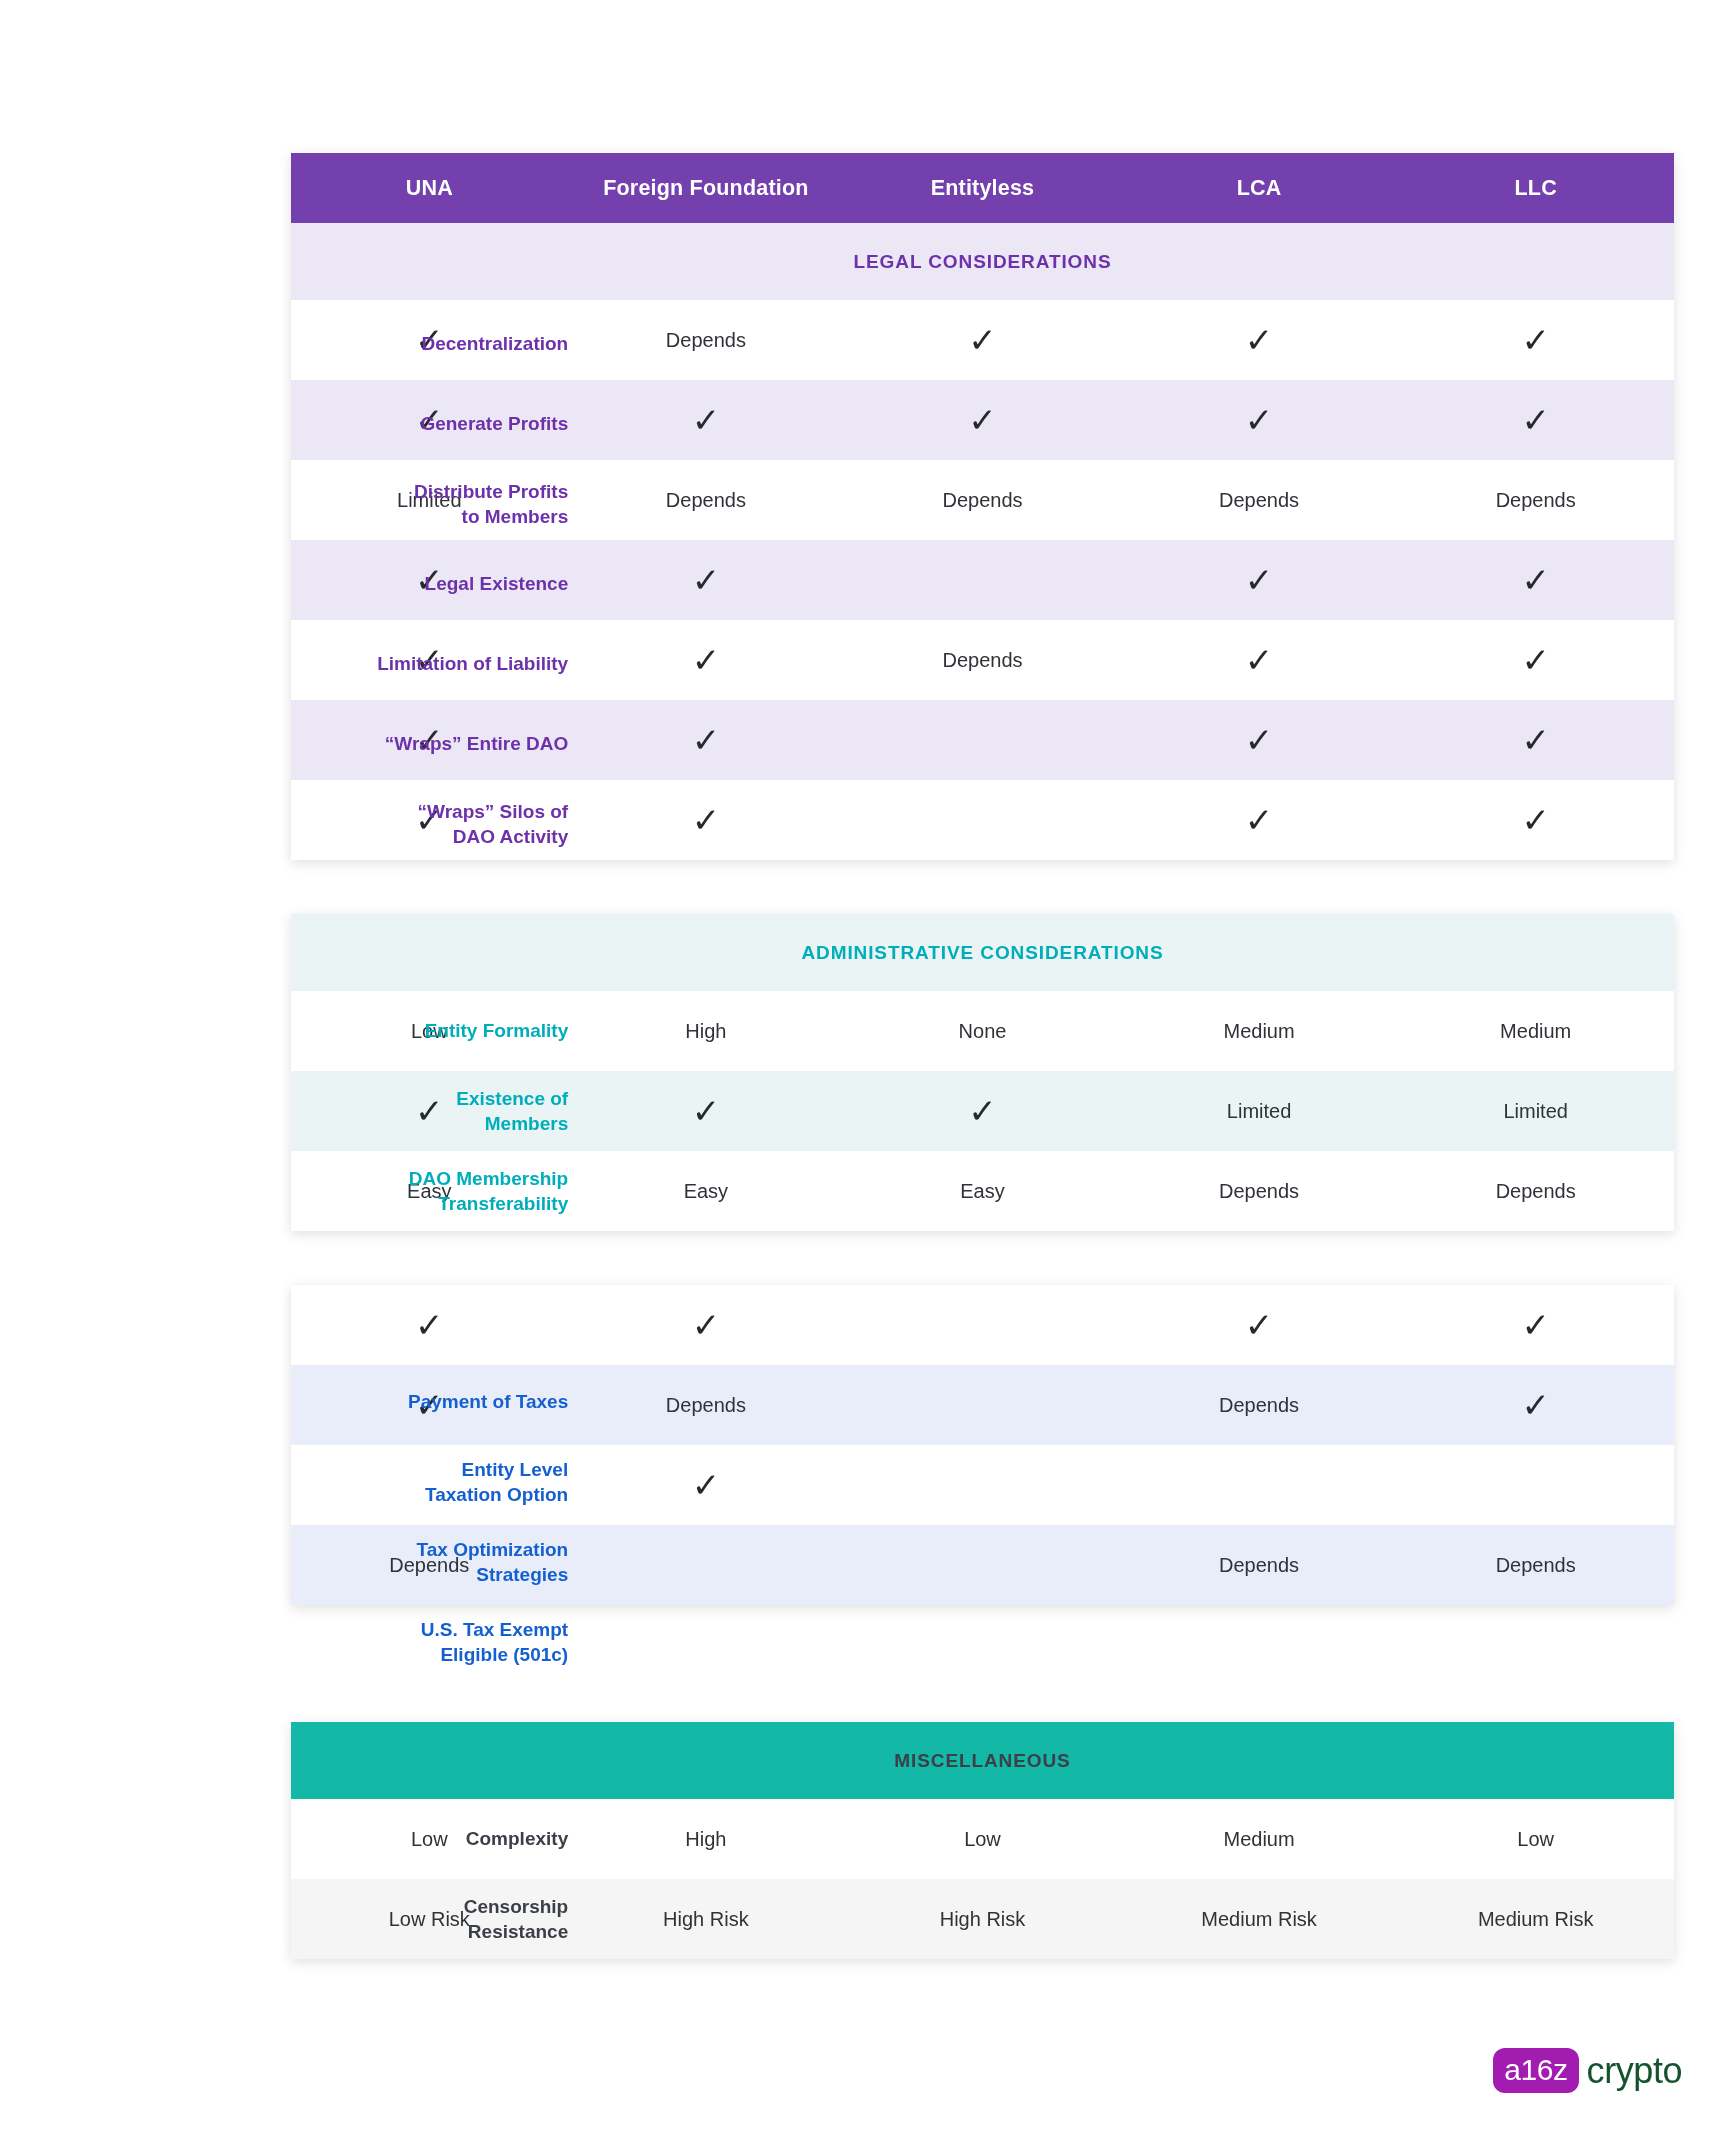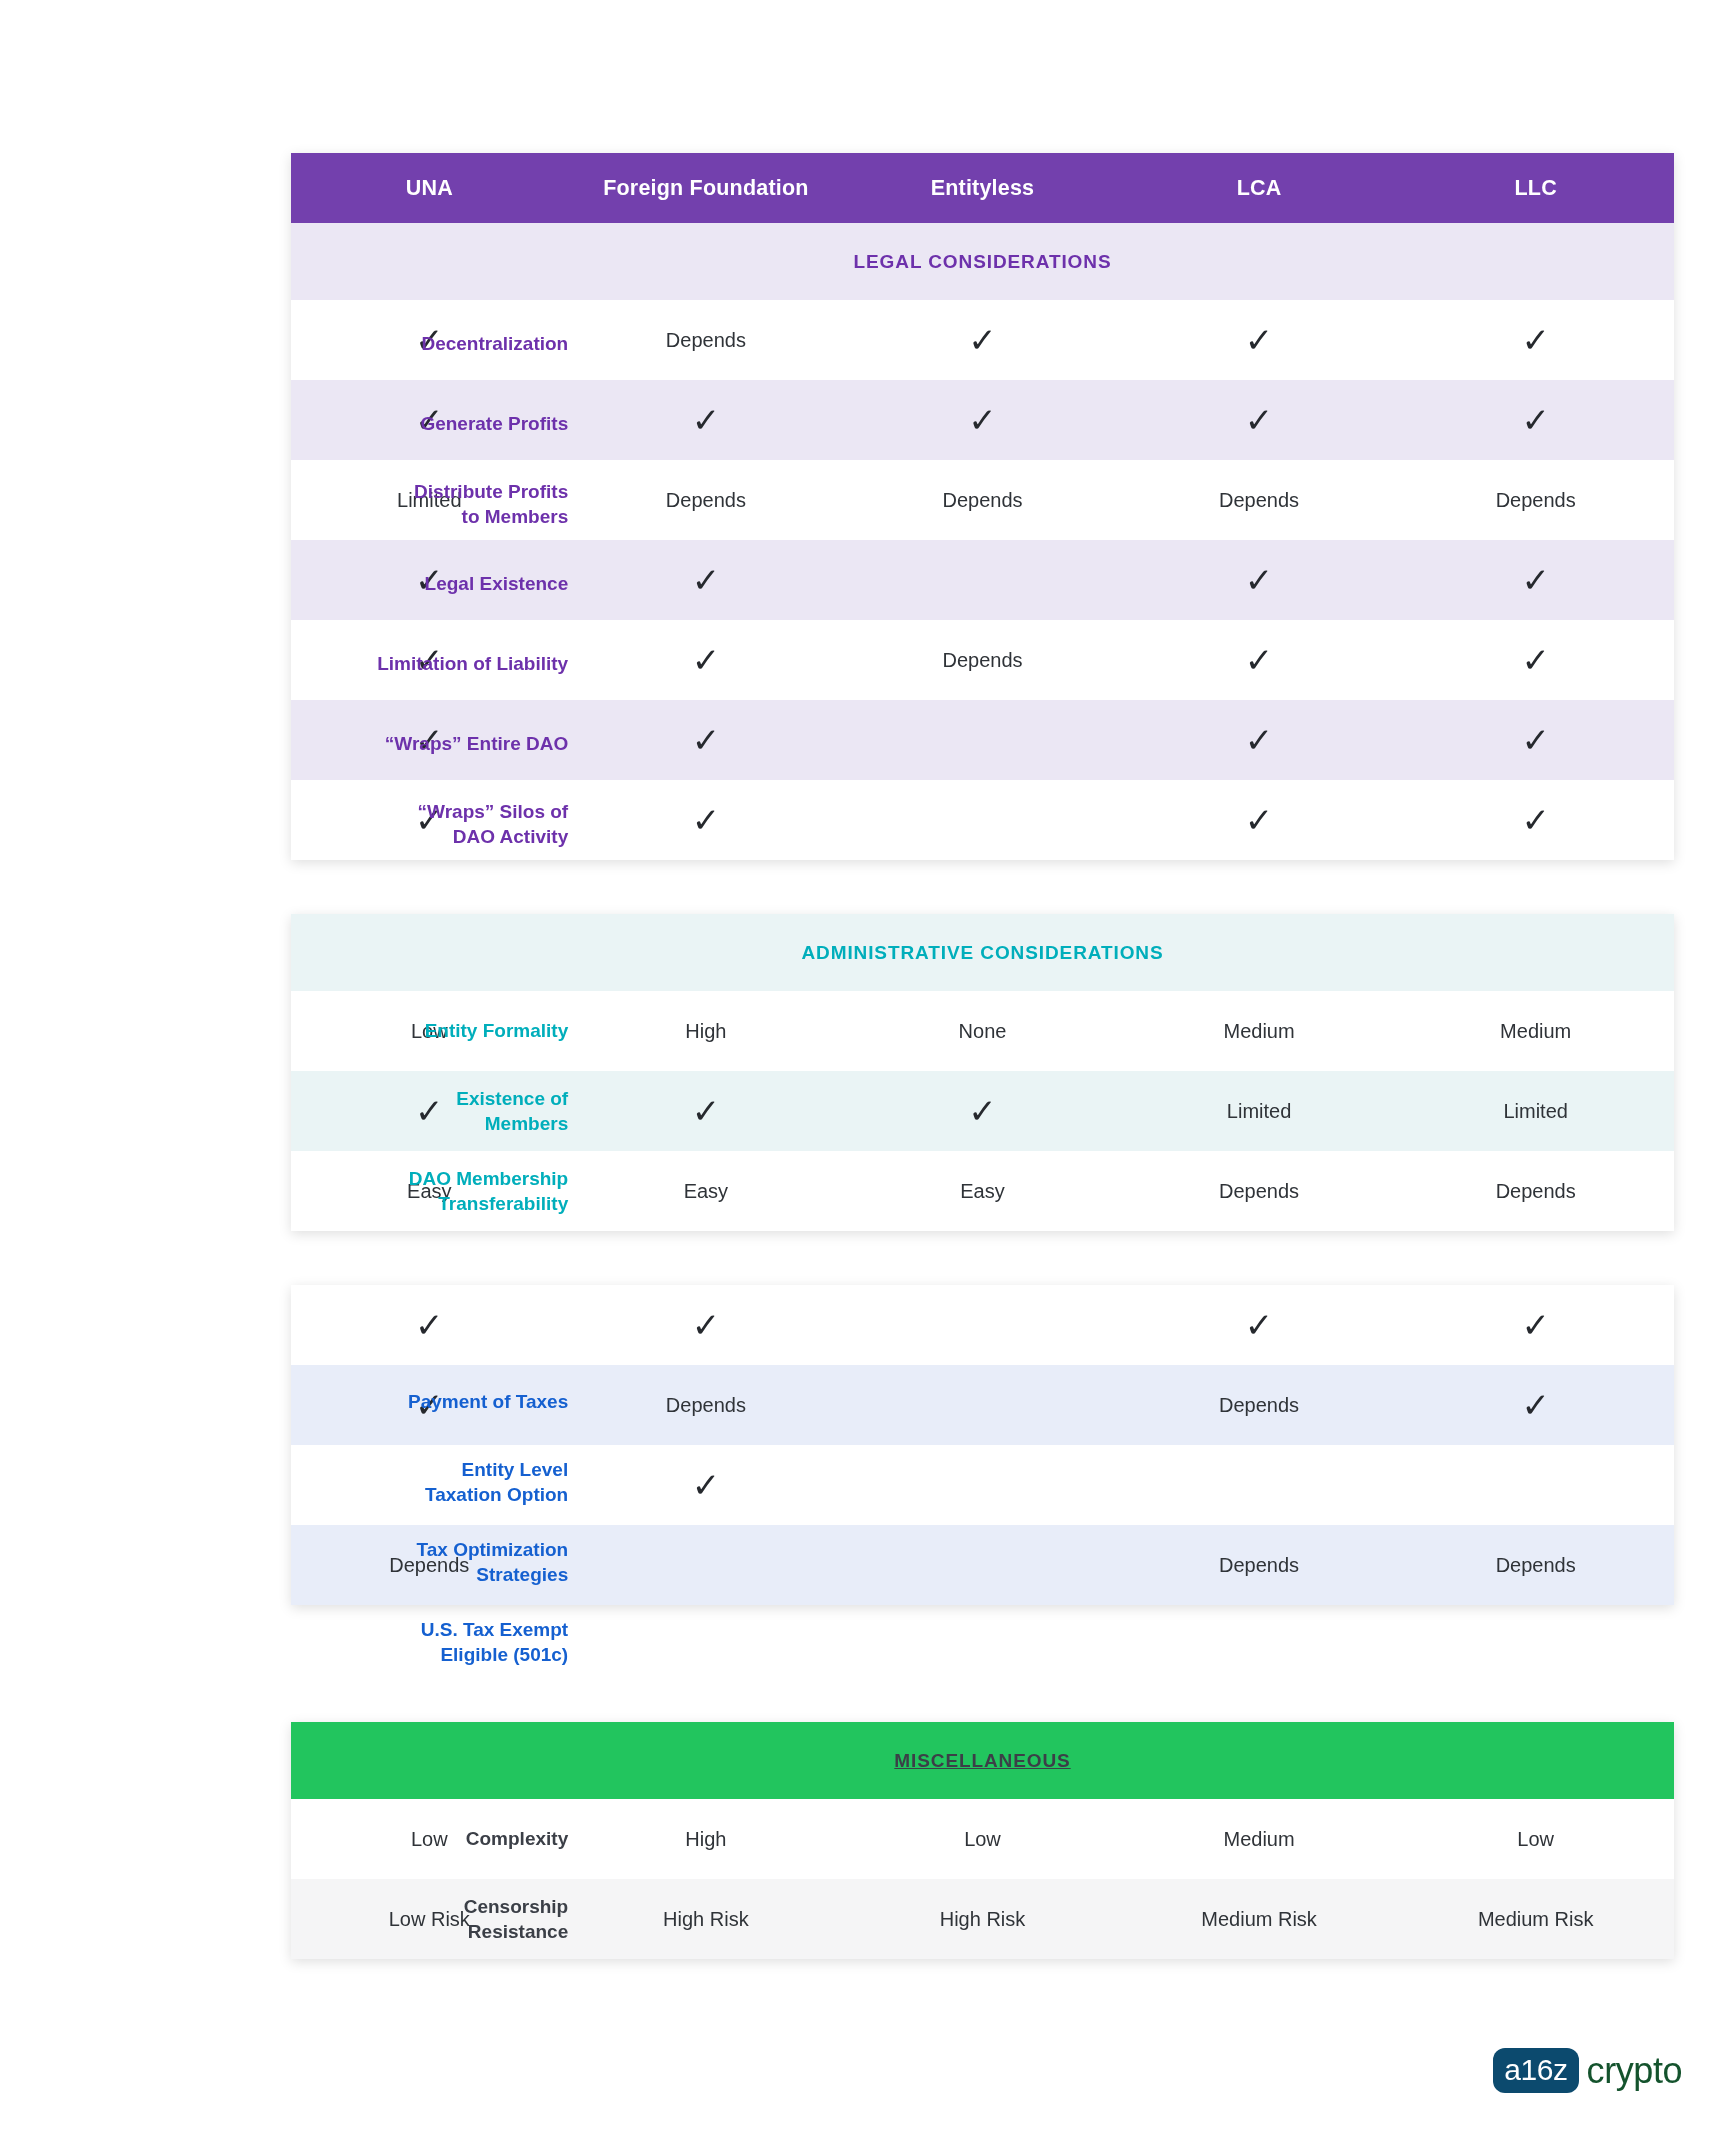--- a/index.html
+++ b/index.html
@@ -58,21 +58,21 @@
     display: flex;
     align-items: center;
     justify-content: center;
     font-size: 19px;
     font-weight: bold;
     letter-spacing: 0.9px;
   }
   .banner-legal   { background: #ebe7f4; color: #6d31ab; }
   .banner-admin   { background: #eaf4f5; color: #00aebb; }
   .banner-tax     { background: #e8edf9; color: #1560d0; }
-  .banner-misc    { background: #22c55e; color: #3b3f47; text-decoration: underline; }
+  .banner-misc    { background: #14b8a6; color: #3b3f47; }
 
   .row {
     display: flex;
     align-items: center;
     height: 80px;
   }
   .row .cell {
     flex: 1 1 0;
     text-align: center;
     font-size: 20px;
@@ -124,21 +124,21 @@
   
   .logo {
     position: absolute;
     left: 1493px;
     top: 2048px;
     display: flex;
     align-items: center;
     gap: 7.7px;
   }
   .logo-mark {
-    background: #0c4a6e;
+    background: #a21caf;
     border-radius: 12px;
     padding: 6px 11.2px 7.7px 11.2px;
     color: #ffffff;
     font-size: 30px;
     font-weight: 500;
     letter-spacing: -0.4px;
     line-height: 31px;
     font-family: "Liberation Sans", sans-serif;
   }
   .logo-word {

